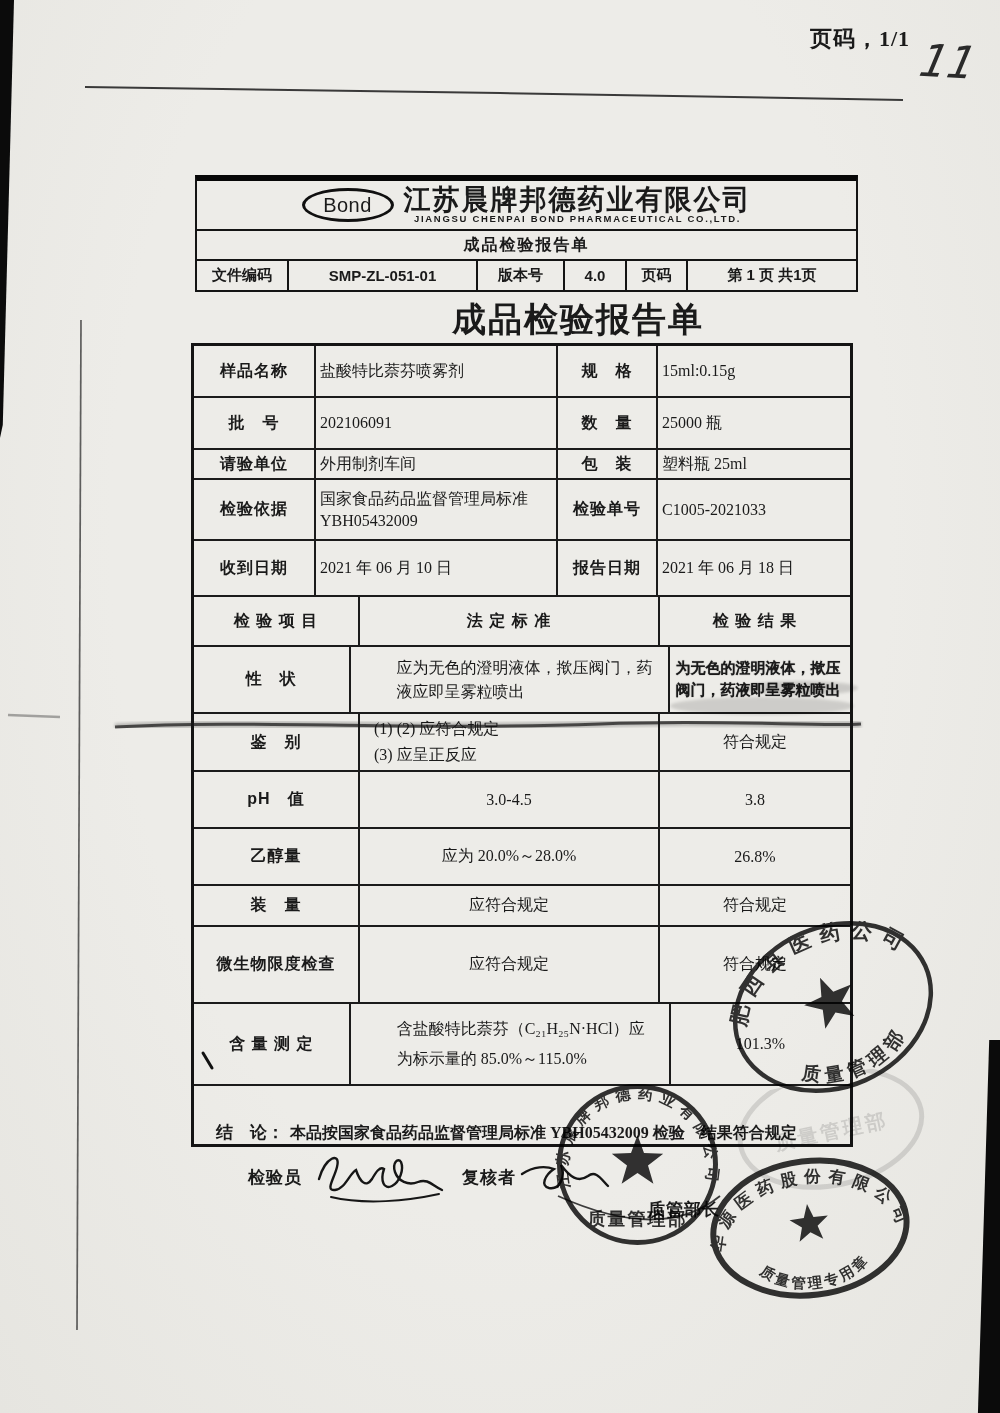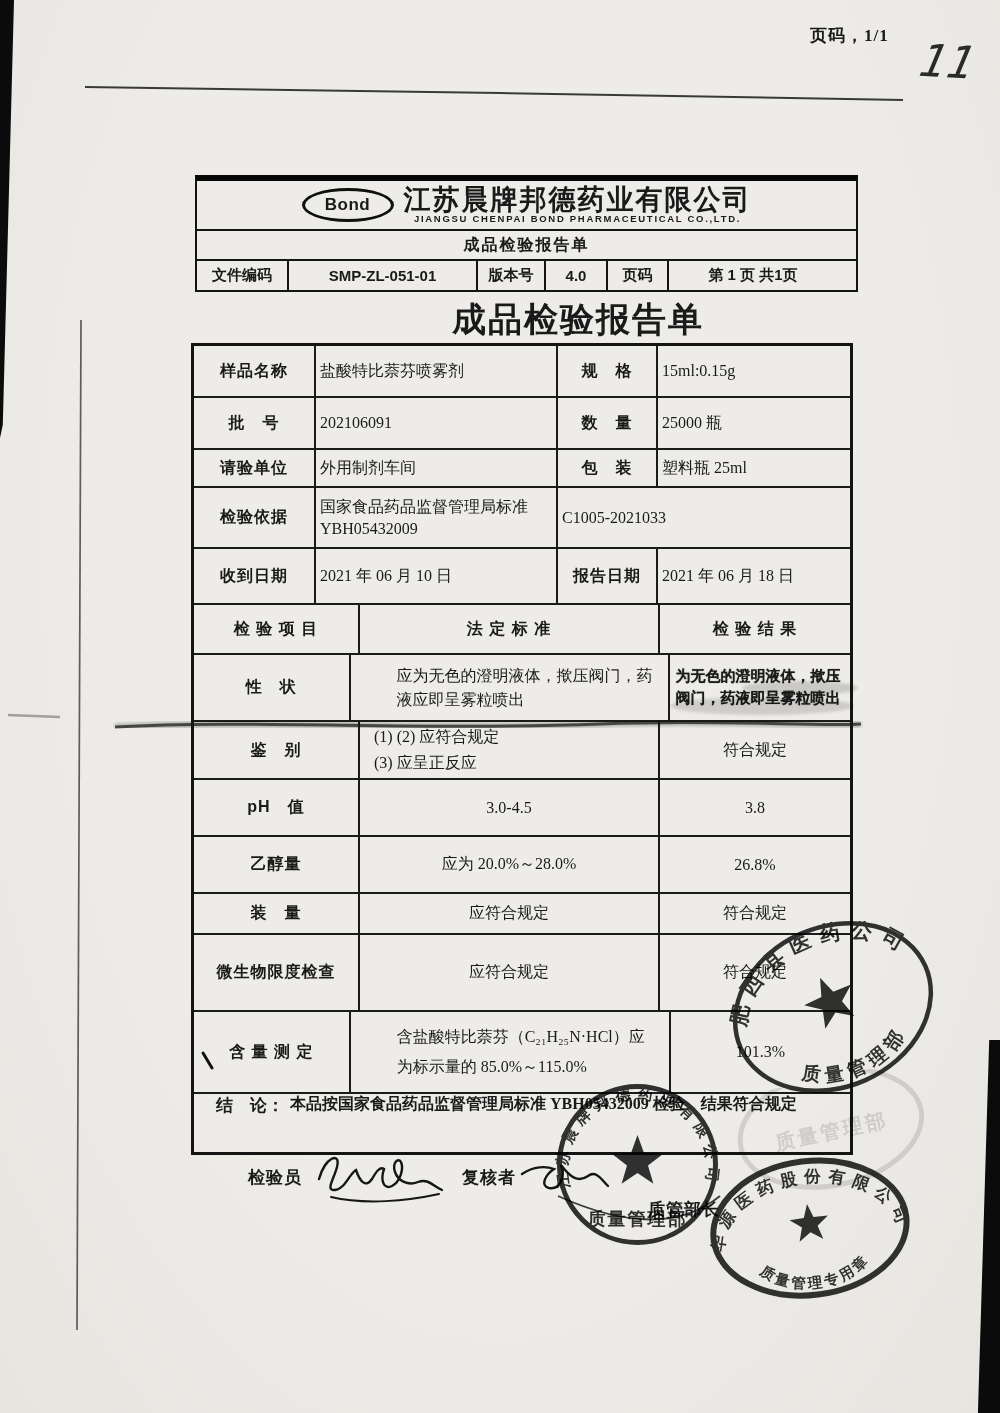--- a/index.html
+++ b/index.html
@@ -5,30 +5,30 @@
   html,body{margin:0;padding:0;background:#d8d7d3;}
   .page{position:relative;width:1000px;height:1413px;margin:0 auto;overflow:hidden;
         background:radial-gradient(ellipse at 50% 38%, #edece8 55%, #e6e5e0 100%);
         font-family:"Liberation Sans","DejaVu Sans",sans-serif;color:#1a1a1a;}
   
   .edge-left{position:absolute;left:0;top:0;width:14px;height:438px;background:#0b0b0b;
              clip-path:polygon(0 0,100% 0,20% 97%,0 100%);}
   .edge-right{position:absolute;right:0;top:1040px;width:24px;height:373px;background:#0b0b0b;
               clip-path:polygon(55% 0,100% 0,100% 100%,8% 100%);}
   .corner-label{position:absolute;left:810px;top:24px;font-family:"Liberation Serif","DejaVu Serif",serif;
-                font-size:17px;font-weight:bold;letter-spacing:1px;text-align:center;}
+                font-size:22px;font-weight:bold;letter-spacing:1px;text-align:center;}
   .hand11{position:absolute;left:920px;top:36px;font-size:44px;font-weight:400;color:#2a2a2a;
           transform:skewX(-20deg) rotate(3deg);font-family:"DejaVu Sans",sans-serif;}
   
   .hdr{position:absolute;left:195px;top:175px;width:663px;box-sizing:border-box;
        border:2px solid #141414;border-top:6px solid #070707;}
   .hdr-logo-row{height:48px;display:flex;align-items:center;justify-content:center;gap:10px;
                 border-bottom:2px solid #141414;}
   .logo-oval{box-sizing:border-box;width:92px;height:34px;border:3px solid #101010;border-radius:50%;
-             display:flex;align-items:center;justify-content:center;font-weight:bold;font-size:17px;
+             display:flex;align-items:center;justify-content:center;font-weight:normal;font-size:20px;
              letter-spacing:.5px;}
   .co-block{display:flex;flex-direction:column;align-items:center;line-height:1;}
   .co-cn{font-size:27px;font-weight:bold;letter-spacing:2px;transform:scaleY(1.04);}
   .co-en{font-size:9.5px;font-weight:bold;letter-spacing:1.7px;margin-top:0;}
   .hdr-form-row{height:28px;border-bottom:2px solid #141414;display:flex;align-items:center;
                 justify-content:center;font-weight:bold;font-size:16px;letter-spacing:2px;}
   .hdr-meta-row{height:29px;display:flex;}
   .hcell{box-sizing:border-box;height:100%;display:flex;align-items:center;justify-content:center;
          border-right:2px solid #141414;font-weight:bold;font-size:15px;}
   .hcell.last{border-right:none;}
@@ -48,21 +48,21 @@
        justify-content:flex-start;padding-left:4px;line-height:1.35;padding-right:6px;}
   .std-c{font-family:"Liberation Serif","DejaVu Serif",serif;font-size:16px;}
   .std-l{font-family:"Liberation Serif","DejaVu Serif",serif;font-size:16px;justify-content:flex-start;
          text-align:left;padding:6px 10px;line-height:1.5;margin-left:36px;}
   .std-2l{flex-direction:column;align-items:flex-start;justify-content:center;gap:5px;padding-left:14px;
           font-family:"Liberation Serif","DejaVu Serif",serif;font-size:16px;}
   .res-c{font-family:"Liberation Serif","DejaVu Serif",serif;font-size:16px;}
   .res-smudged{font-family:"Liberation Serif","DejaVu Serif",serif;font-size:15px;font-weight:bold;
                justify-content:flex-start;text-align:left;padding:4px 5px;line-height:1.45;
                text-shadow:0 0 1px rgba(10,10,10,.65);}
-  .crow{height:58px;display:flex;align-items:flex-start;padding-left:22px;gap:6px;}
+  .crow{height:58px;display:flex;align-items:flex-end;padding-left:22px;gap:6px;}
   .clabel{font-weight:bold;font-size:17px;}
   .ctext{font-family:"Liberation Serif","DejaVu Serif",serif;font-size:16px;font-weight:bold;}
   
   .siglabel{position:absolute;font-weight:bold;font-size:17px;letter-spacing:1px;}
   .svgabs{position:absolute;pointer-events:none;}
   .stamp{position:absolute;mix-blend-mode:multiply;opacity:.93;pointer-events:none;}
 </style>
 </head>
 <body>
 
@@ -79,21 +79,21 @@
       <div class="logo-oval">Bond</div>
       <div class="co-block">
         <div class="co-cn">江苏晨牌邦德药业有限公司</div>
         <div class="co-en">JIANGSU CHENPAI BOND PHARMACEUTICAL CO.,LTD.</div>
       </div>
     </div>
     <div class="hdr-form-row">成品检验报告单</div>
     <div class="hdr-meta-row">
       <div class="hcell" style="width:92px">文件编码</div>
       <div class="hcell" style="width:189px">SMP-ZL-051-01</div>
-      <div class="hcell" style="width:68px">版本号</div>
+      <div class="hcell" style="width:87px">版本号</div>
       <div class="hcell" style="width:62px">4.0</div>
       <div class="hcell" style="width:61px">页码</div>
       <div class="hcell last" style="width:168px">第 1 页 共1页</div>
     </div>
   </div>
 
   <div class="big-title">成品检验报告单</div>
 
   <div class="mtable">
     <div class="row" style="height:52px">
@@ -101,29 +101,30 @@
       <div class="cell val iw2">盐酸特比萘芬喷雾剂</div>
       <div class="cell lbl iw3">规　格</div>
       <div class="cell val iw4 last">15ml:0.15g</div>
     </div>
     <div class="row" style="height:52px">
       <div class="cell lbl iw1">批　号</div>
       <div class="cell val iw2">202106091</div>
       <div class="cell lbl iw3">数　量</div>
       <div class="cell val iw4 last">25000 瓶</div>
     </div>
-    <div class="row" style="height:38px">
+    <div class="row" style="height:30px">
       <div class="cell lbl iw1">请验单位</div>
       <div class="cell val iw2">外用制剂车间</div>
       <div class="cell lbl iw3">包　装</div>
       <div class="cell val iw4 last">塑料瓶 25ml</div>
     </div>
     <div class="row" style="height:61px">
       <div class="cell lbl iw1">检验依据</div>
       <div class="cell val iw2">国家食品药品监督管理局标准 YBH05432009</div>
+      <div class="cell lbl iw3">检验单号</div>
       <div class="cell val iw4 last">C1005-2021033</div>
     </div>
     <div class="row" style="height:56px">
       <div class="cell lbl iw1">收到日期</div>
       <div class="cell val iw2">2021 年 06 月 10 日</div>
       <div class="cell lbl iw3">报告日期</div>
       <div class="cell val iw4 last">2021 年 06 月 18 日</div>
     </div>
 
     <div class="row" style="height:50px">

